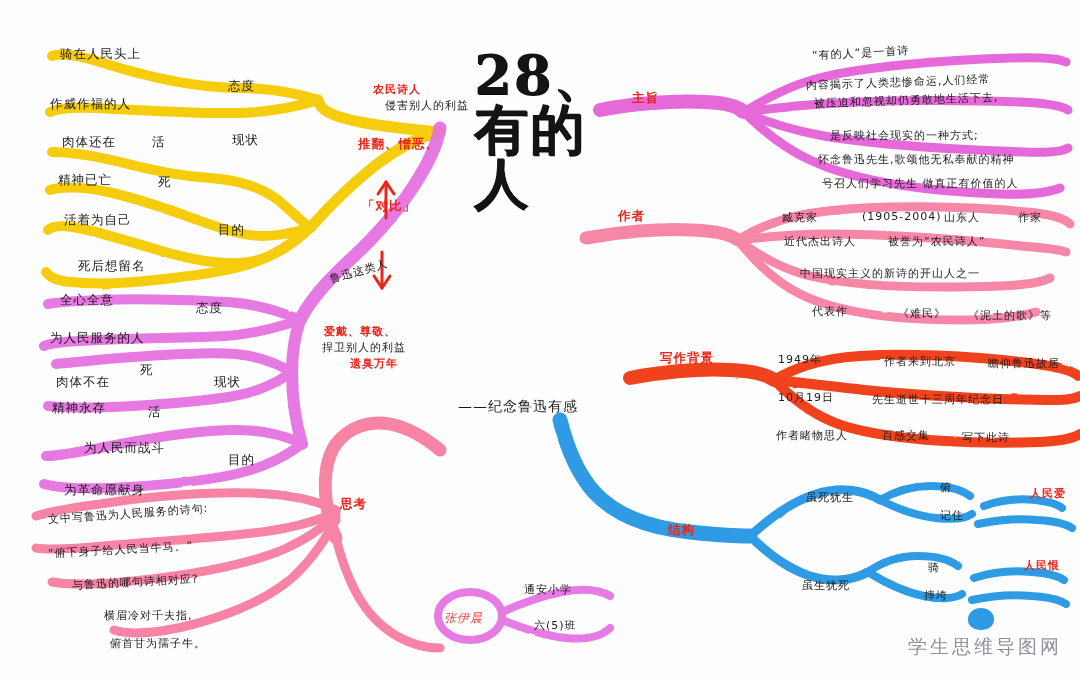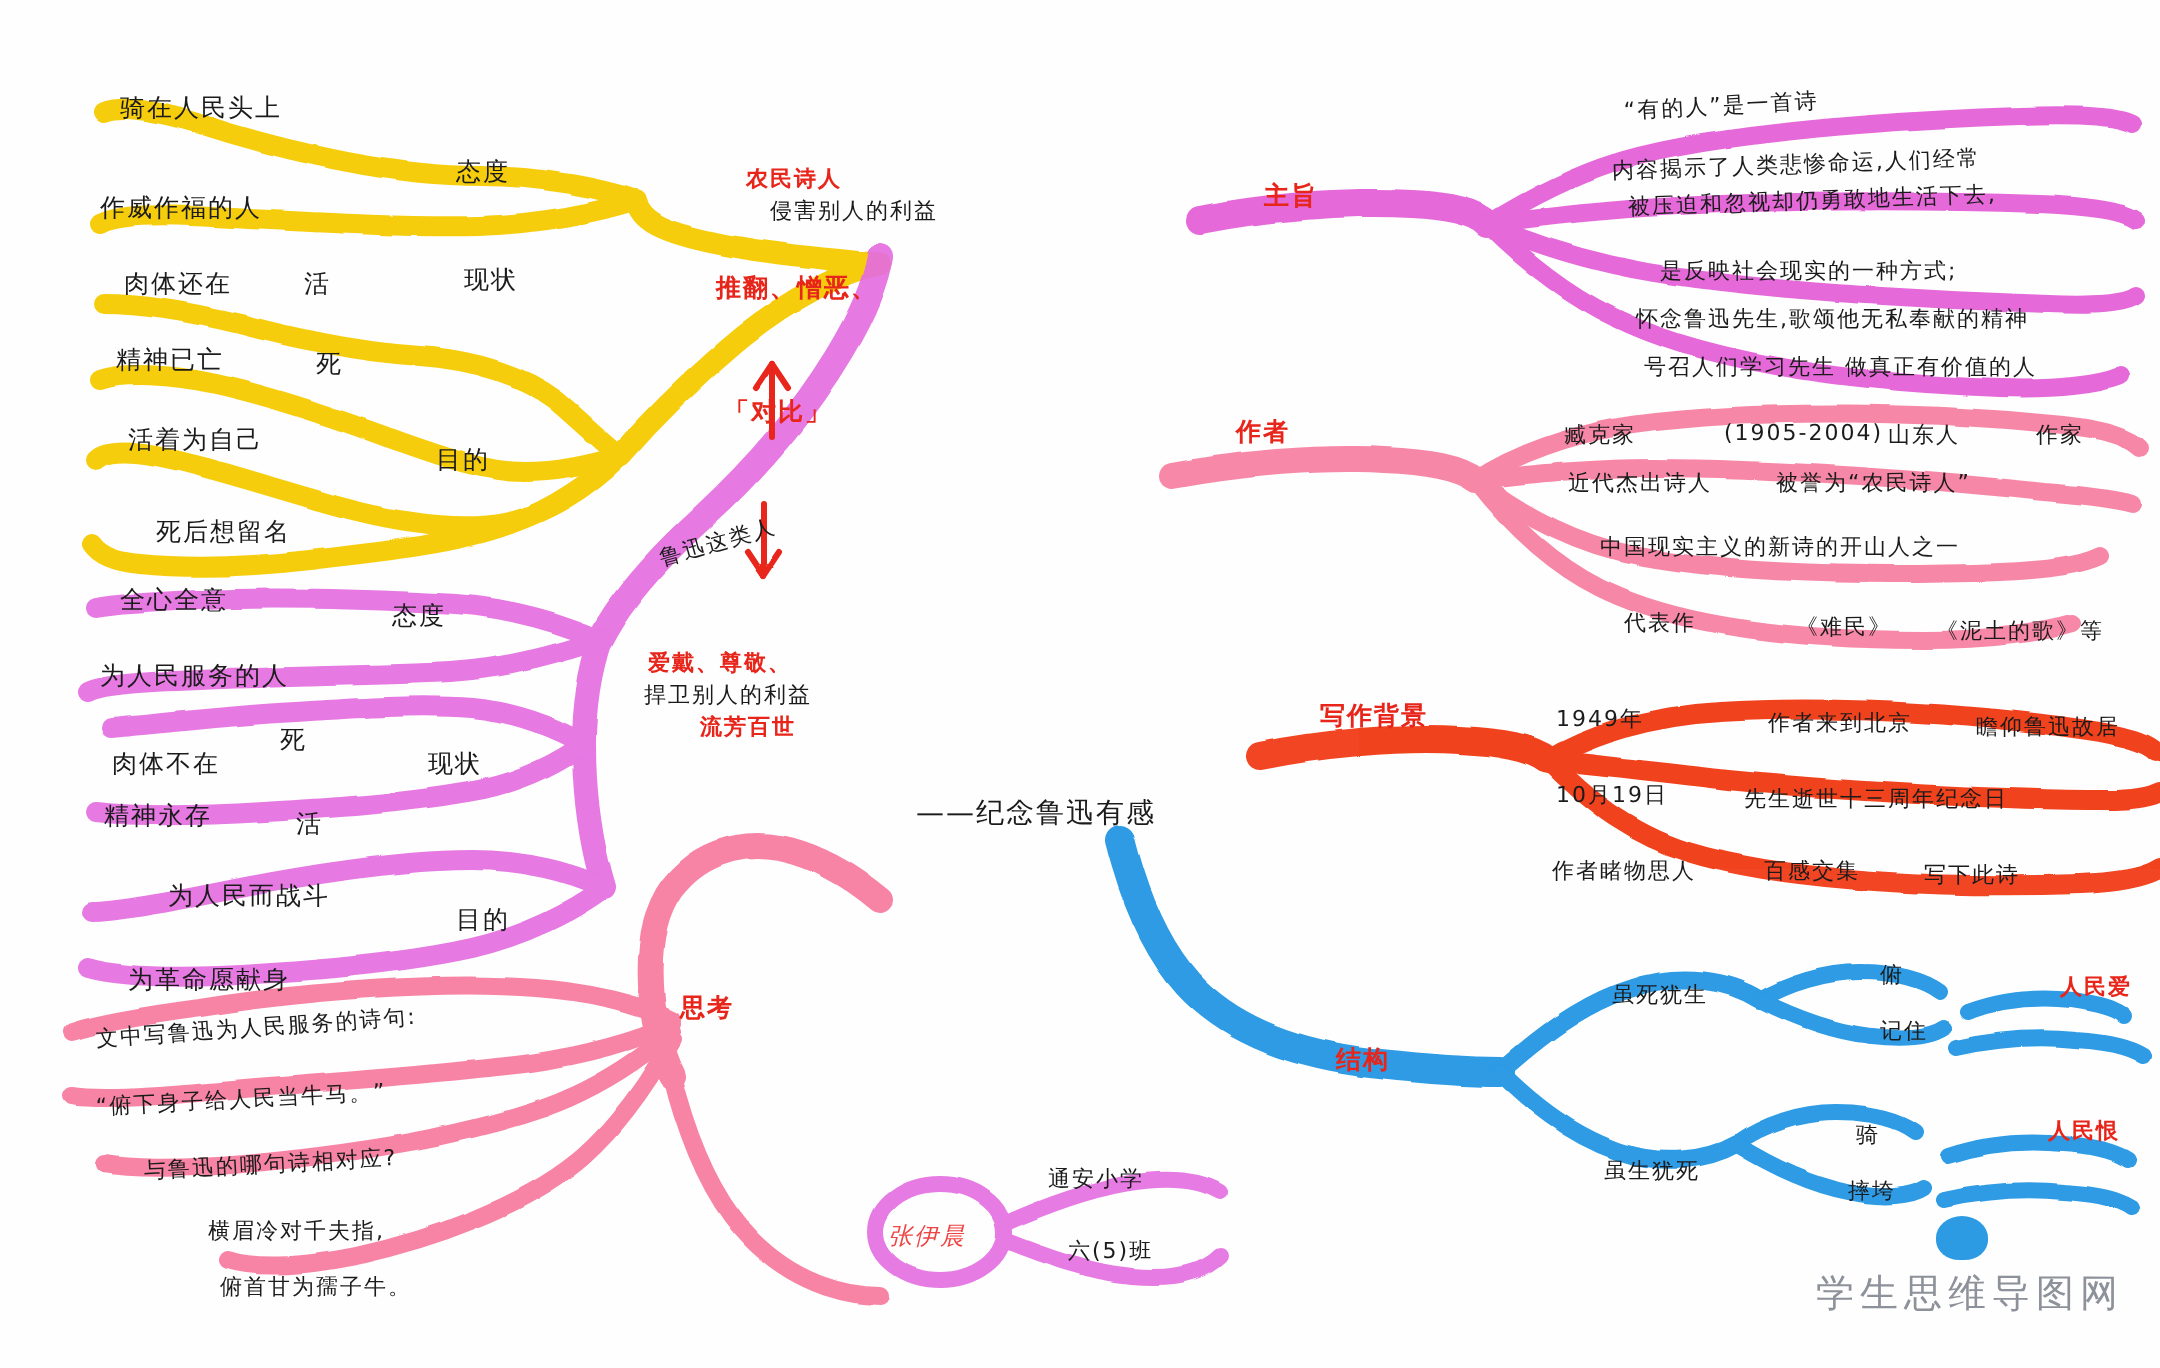--- a/index.html
+++ b/index.html
@@ -161,20 +161,21 @@
 
       <g stroke="#E8251A" stroke-width="3">
         <path d="M386 218 L 386 182"></path>
         <path d="M386 182 L 378 194 M386 182 L 394 194"></path>
         <path d="M382 252 L 382 288"></path>
         <path d="M382 288 L 374 276 M382 288 L 390 276"></path>
       </g>
     </g>
   </svg>
 
+  <div class="title" style="left:474px;top:48px;width:120px;">28、有的人</div>
   <div class="subtitle" style="left:458px;top:398px;">——纪念鲁迅有感</div>
 
   <div class="lbl md" style="left:228px;top:78px;">态度</div>
   <div class="lbl md" style="left:60px;top:46px;">骑在人民头上</div>
   <div class="lbl md" style="left:50px;top:96px;">作威作福的人</div>
 
   <div class="lbl md" style="left:232px;top:132px;">现状</div>
   <div class="lbl md" style="left:62px;top:134px;">肉体还在</div>
   <div class="lbl md" style="left:152px;top:134px;">活</div>
   <div class="lbl md" style="left:58px;top:172px;">精神已亡</div>
@@ -184,21 +185,21 @@
   <div class="lbl md" style="left:64px;top:212px;">活着为自己</div>
   <div class="lbl md" style="left:78px;top:258px;">死后想留名</div>
 
   <div class="lbl sm red" style="left:373px;top:82px;">农民诗人</div>
   <div class="lbl sm" style="left:354px;top:98px;margin-left:31px;">侵害别人的利益</div>
   <div class="lbl md red" style="left:358px;top:136px;">推翻、憎恶、</div>
   <div class="lbl md red" style="left:362px;top:198px;">「对比」</div>
   <div class="lbl sm" style="left:330px;top:272px;transform:rotate(-16deg);">鲁迅这类人</div>
   <div class="lbl sm red" style="left:324px;top:324px;">爱戴、尊敬、</div>
   <div class="lbl sm" style="left:322px;top:340px;">捍卫别人的利益</div>
-  <div class="lbl sm red" style="left:350px;top:356px;">流芳百世</div>
+  <div class="lbl sm red" style="left:350px;top:356px;">遗臭万年</div>
 
   <div class="lbl md" style="left:196px;top:300px;">态度</div>
   <div class="lbl md" style="left:60px;top:292px;">全心全意</div>
   <div class="lbl md" style="left:50px;top:330px;">为人民服务的人</div>
 
   <div class="lbl md" style="left:214px;top:374px;">现状</div>
   <div class="lbl md" style="left:56px;top:374px;">肉体不在</div>
   <div class="lbl md" style="left:140px;top:362px;">死</div>
   <div class="lbl md" style="left:52px;top:400px;">精神永存</div>
   <div class="lbl md" style="left:148px;top:404px;">活</div>

